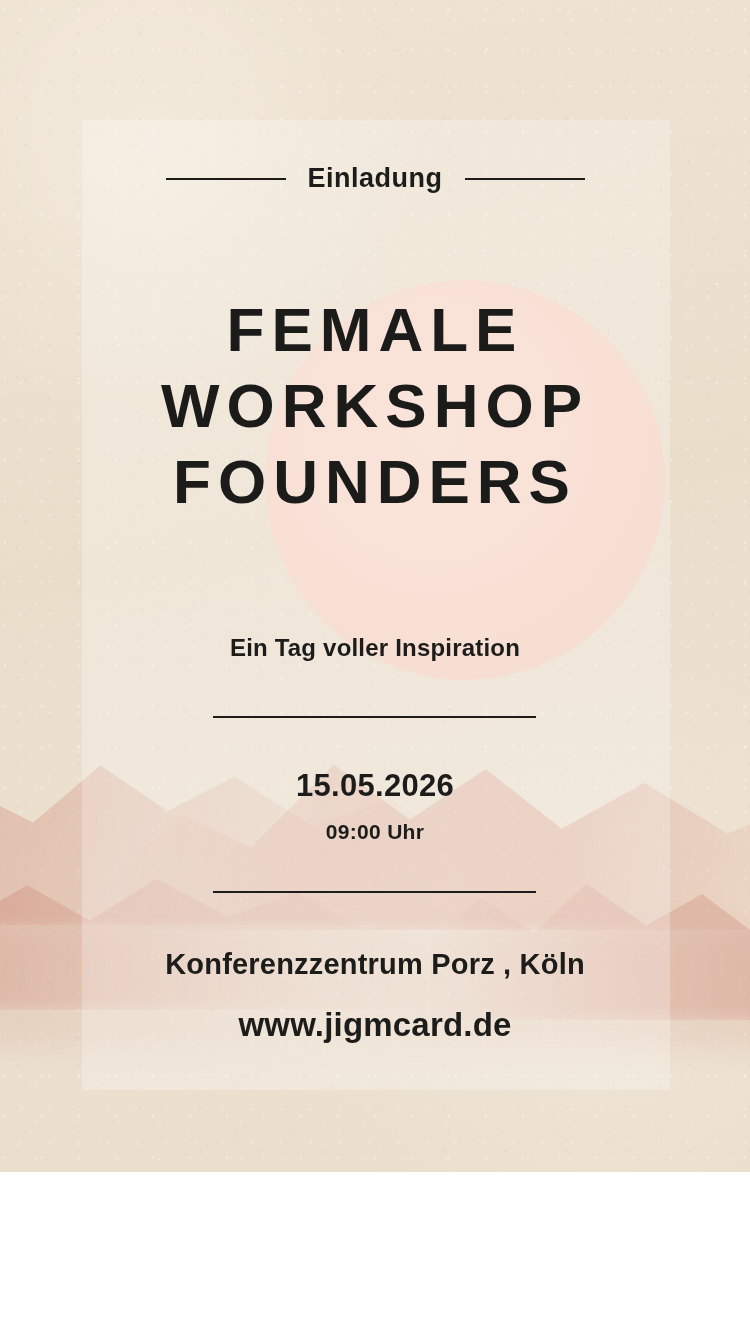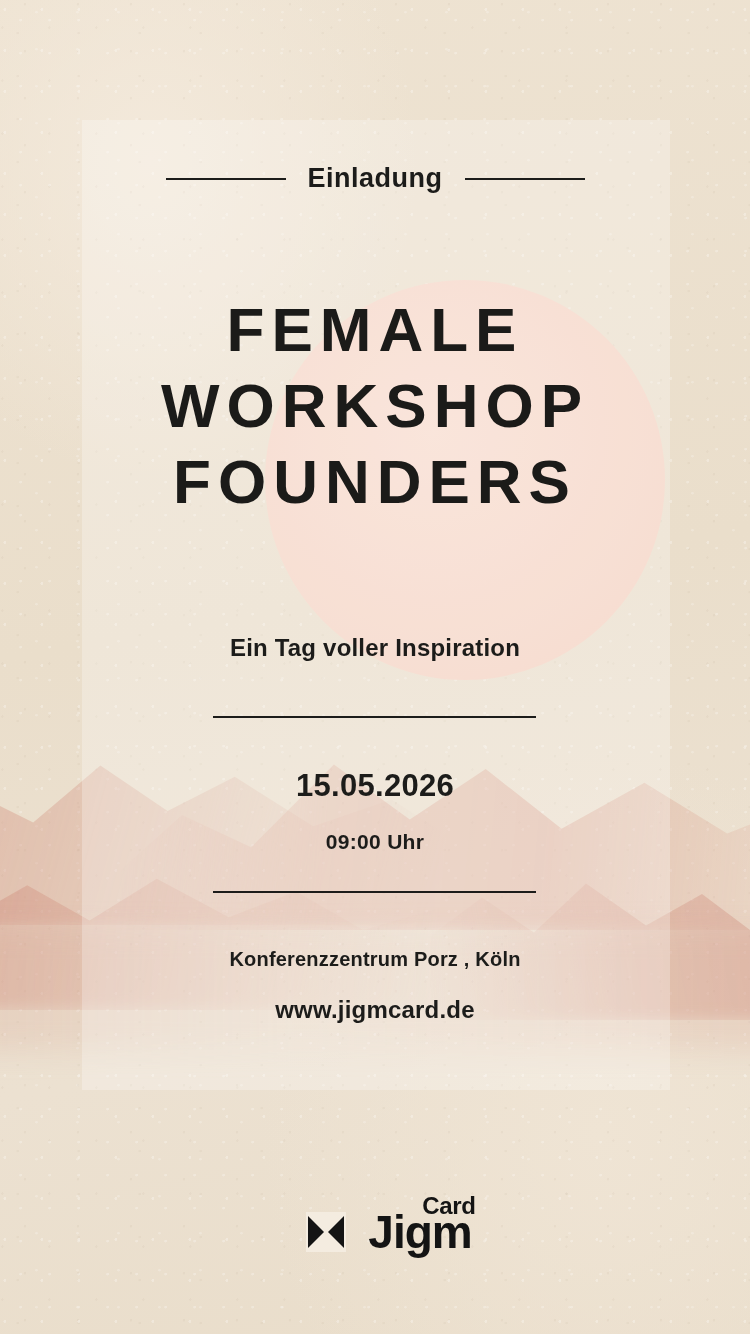--- a/index.html
+++ b/index.html
@@ -4,21 +4,21 @@
 <style>
   html, body {
     margin: 0;
     padding: 0;
     background: #ffffff;
   }
 
   #card {
     position: relative;
     width: 750px;
-    height: 1334px;
+    height: 1172px;
     overflow: hidden;
     background: #eab308;
     font-family: "Liberation Sans", sans-serif;
     -webkit-font-smoothing: antialiased;
   }
 
   
   .bg-base {
     position: absolute;
     inset: 0;
@@ -175,43 +175,43 @@
     position: absolute;
     top: 768px;
     left: 0; right: 0;
     text-align: center;
     color: #1c1c1a;
   }
   .when .date {
     font-size: 31px;
     font-weight: 600;
     letter-spacing: .3px;
-    margin-bottom: 26px;
+    margin-bottom: 16px;
   }
   .when .time {
     font-size: 21px;
     font-weight: 600;
     letter-spacing: .3px;
   }
 
   .where {
     position: absolute;
     top: 948px;
     left: 0; right: 0;
     text-align: center;
     color: #1c1c1a;
   }
   .where .venue {
-    font-size: 20px;
+    font-size: 29px;
     font-weight: 700;
     letter-spacing: .2px;
     margin-bottom: 25px;
   }
   .where .url {
-    font-size: 24px;
+    font-size: 33px;
     font-weight: 700;
     letter-spacing: .2px;
   }
 
   
   .logo {
     position: absolute;
     top: 1212px;
     left: 0; right: 0;
     display: flex;

